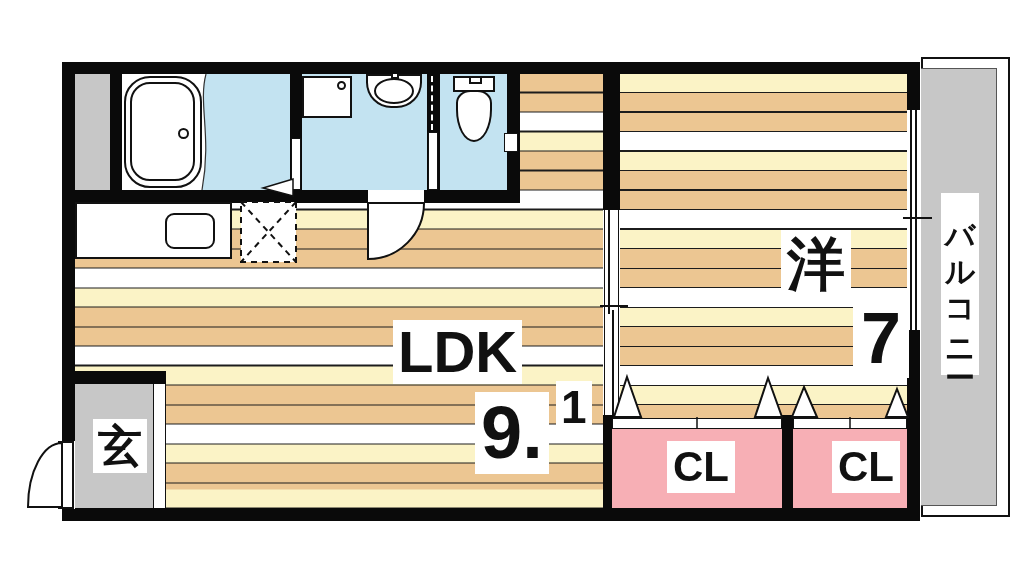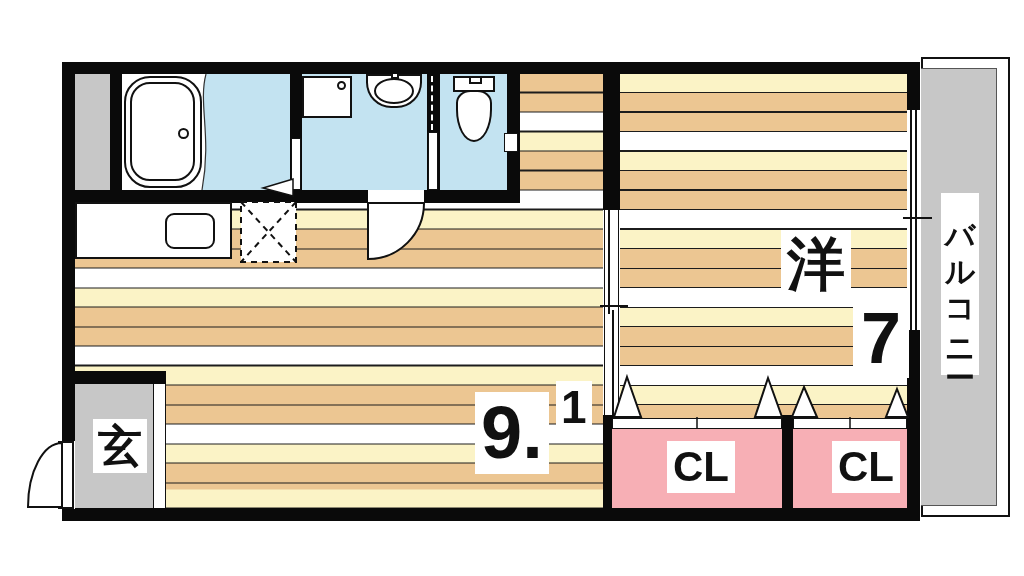--- a/index.html
+++ b/index.html
@@ -135,20 +135,21 @@
     </g>
 
     <g stroke="var(--c-ink)" stroke-width="2">
       <line x1="600" y1="306" x2="628" y2="306"></line>
       <line x1="903" y1="218" x2="932" y2="218"></line>
       <line x1="697" y1="417" x2="697" y2="429" stroke-width="1.5"></line>
       <line x1="850" y1="417" x2="850" y2="429" stroke-width="1.5"></line>
     </g>
   </svg>
 
+  <div class="label" style="left:393px;top:320px;font-size:58px;padding:3px 5px;">LDK</div>
   <div class="label" style="left:475px;top:392px;font-size:74px;padding:4px 6px;">9.</div>
   <div class="label" style="left:556px;top:381px;font-size:46px;padding:3px 5px;">1</div>
 
   <div class="label" style="left:781px;top:230px;font-size:58px;padding:5px 6px;">洋</div>
   <div class="label" style="left:853px;top:298px;font-size:72px;padding:4px 8px;">7</div>
 
   <div class="label" style="left:667px;top:441px;font-size:42px;padding:5px 6px;">CL</div>
   <div class="label" style="left:832px;top:441px;font-size:42px;padding:5px 6px;">CL</div>
 
   <div class="label" style="left:93px;top:419px;font-size:44px;padding:5px 5px;">玄</div>

